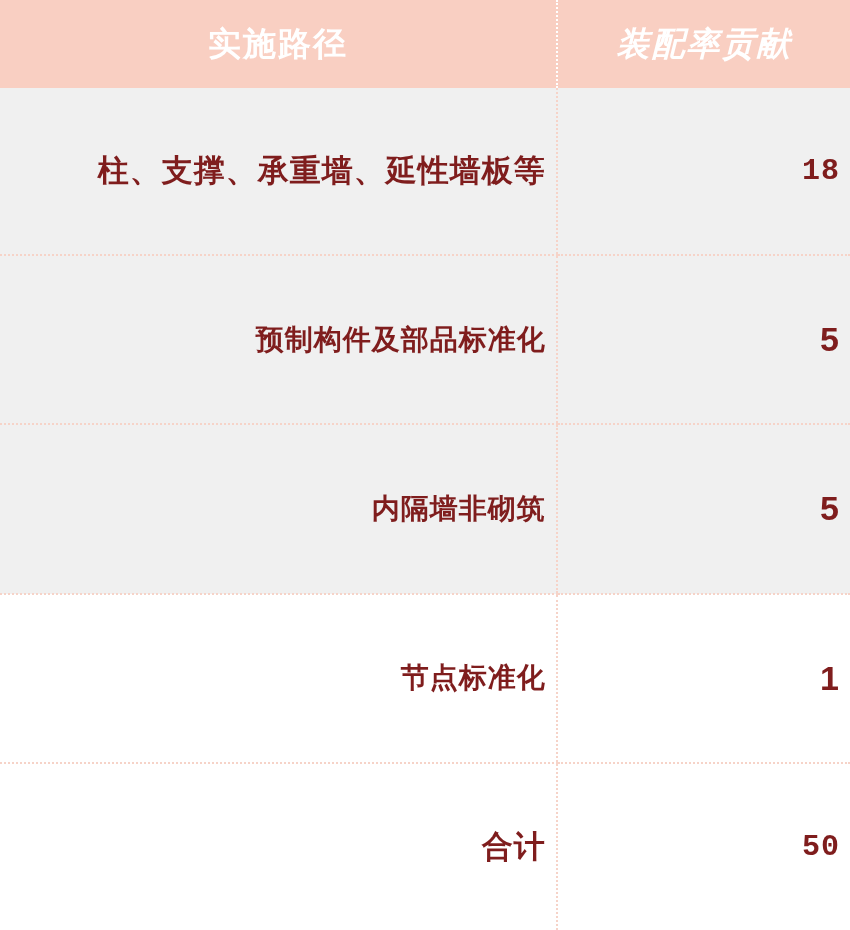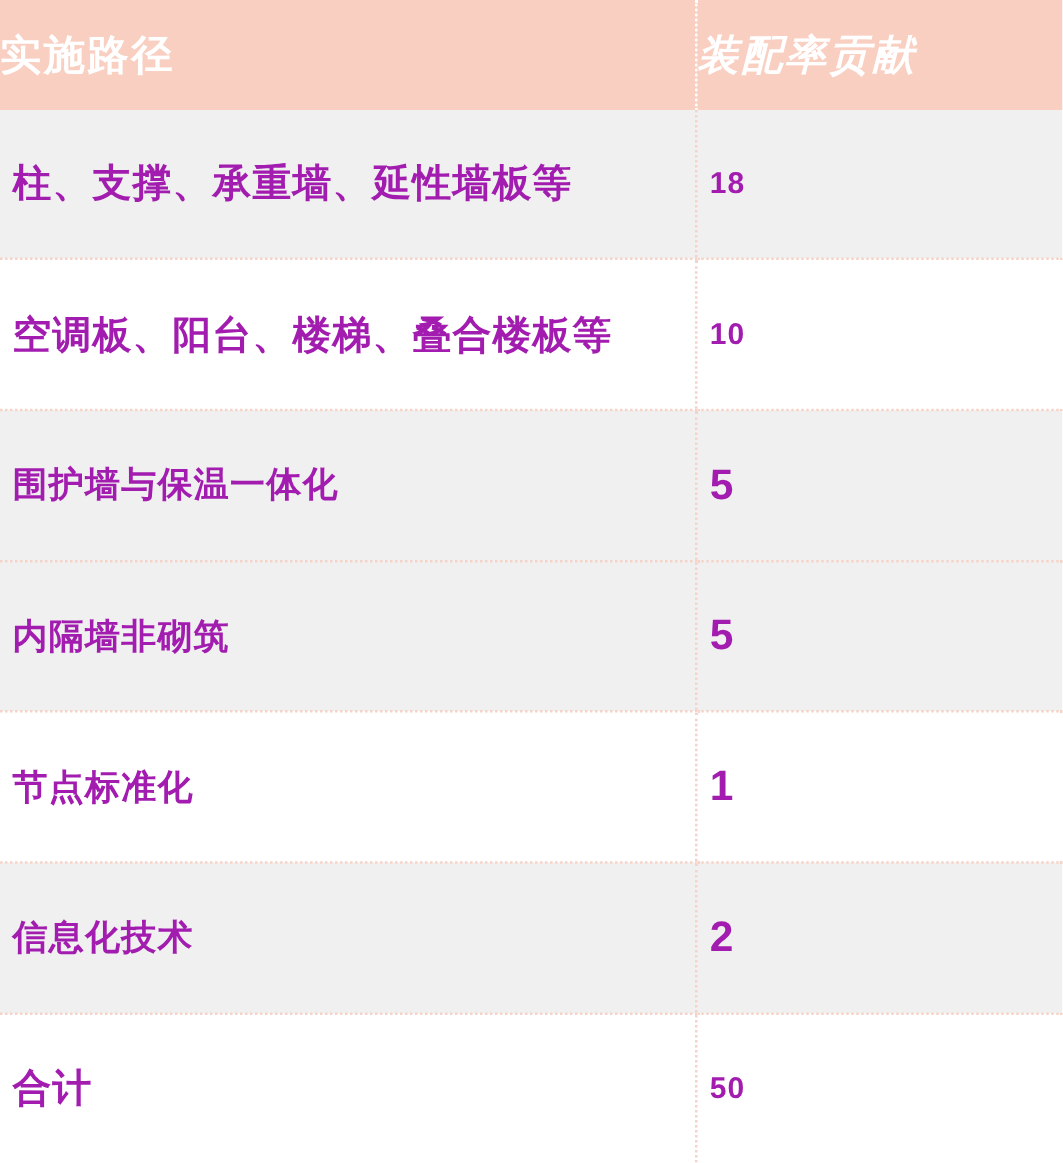--- a/index.html
+++ b/index.html
@@ -27,37 +27,37 @@
   }
   col.col-path { width: 65.5%; }
   col.col-value { width: 34.5%; }
 
   thead th {
     background: #f9cfc2;
     color: #ffffff;
     font-size: 33px;
     font-weight: bold;
     letter-spacing: 2px;
-    text-align: left;
+    text-align: center;
     height: 88px;
     padding: 0;
     border: none;
   }
   thead th.head-sep {
     border-left: 2px dotted #ffffff;
     font-style: italic;
   }
 
   tbody td {
-    text-align: left;
+    text-align: right;
     vertical-align: middle;
     padding: 0 10px;
     height: 75px;
     border-bottom: 2px dotted #f6d3c8;
-    color: #a21caf;
+    color: #7f1d1d;
   }
   tbody td.cell-path {
     font-size: 28px;
     font-weight: bold;
     letter-spacing: 1px;
   }
   tbody td.cell-value {
     font-size: 34px;
     font-weight: bold;
     border-left: 2px dotted #f6d3c8;
@@ -66,21 +66,22 @@
   tbody tr.row-alt td {
     background: #f0f0f0;
   }
   tbody tr.row-plain td {
     background: #ffffff;
   }
   tbody tr.row-big td.cell-path {
     font-size: 31px;
   }
   tbody tr.row-big td.cell-value {
-    font-size: 24px;
+    font-size: 30px;
+    font-family: Liberation Mono, monospace;
   }
   tbody tr:last-child td {
     border-bottom: none;
   }
 </style>
 </head>
 <body>
 
 <div class="table-wrap">
   <table class="data-table">
@@ -92,39 +93,31 @@
       <tr>
         <th>实施路径</th>
         <th class="head-sep">装配率贡献</th>
       </tr>
     </thead>
     <tbody id="table-body">
         <tr class="row-alt row-big">
           <td class="cell-path">柱、支撑、承重墙、延性墙板等</td>
           <td class="cell-value">18</td>
         </tr>
-        <tr class="row-plain row-big">
-          <td class="cell-path">空调板、阳台、楼梯、叠合楼板等</td>
-          <td class="cell-value">10</td>
-        </tr>
         <tr class="row-alt">
-          <td class="cell-path">围护墙与保温一体化</td>
+          <td class="cell-path">预制构件及部品标准化</td>
           <td class="cell-value">5</td>
         </tr>
         <tr class="row-alt">
           <td class="cell-path">内隔墙非砌筑</td>
           <td class="cell-value">5</td>
         </tr>
         <tr class="row-plain">
           <td class="cell-path">节点标准化</td>
           <td class="cell-value">1</td>
         </tr>
-        <tr class="row-alt">
-          <td class="cell-path">信息化技术</td>
-          <td class="cell-value">2</td>
-        </tr>
         <tr class="row-plain row-big">
           <td class="cell-path">合计</td>
           <td class="cell-value">50</td>
         </tr>
       </tbody>
   </table>
 </div>
 
 </body></html>

